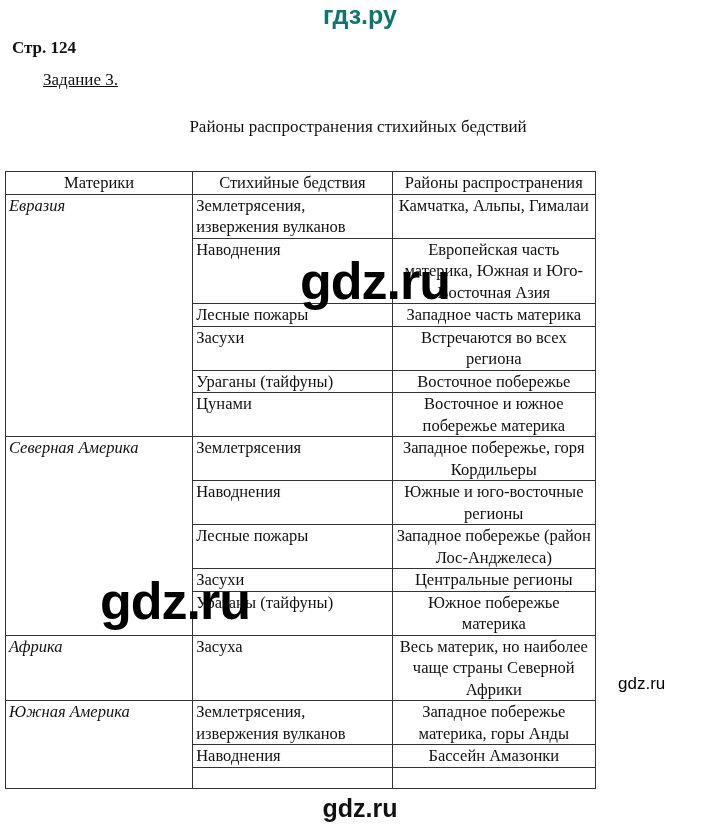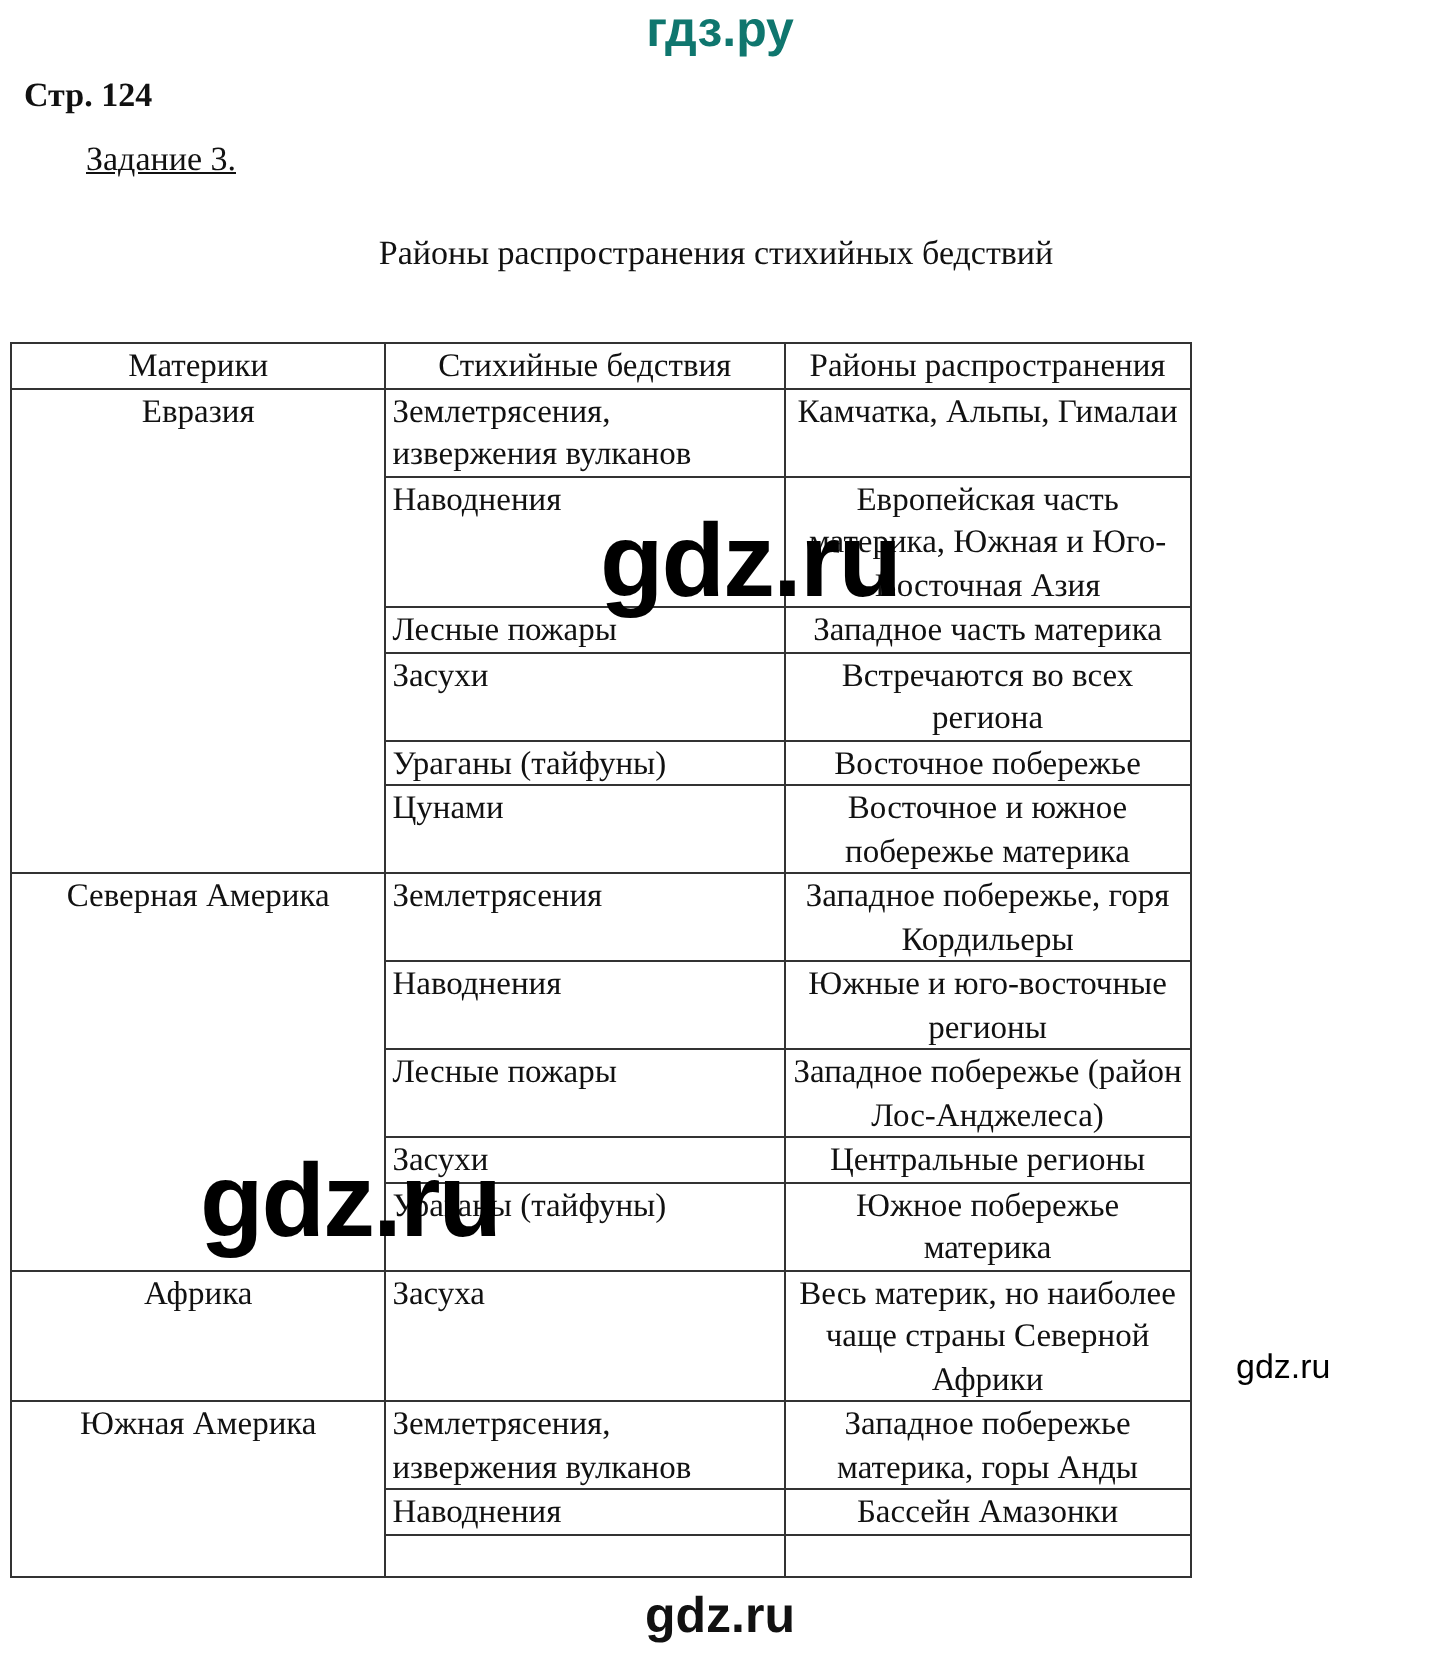--- a/index.html
+++ b/index.html
@@ -23,21 +23,21 @@
     }
     table.main {
       position: absolute; left: 5px; top: 171px; width: 591px;
       border-collapse: collapse; font-size: 16.5px; line-height: 21.5px;
     }
     table.main td, table.main th {
       border: 1.5px solid #333; vertical-align: top; padding: 0 3px; font-weight: normal;
     }
     table.main th { text-align: center; height: 21px; }
     col.c1 { width: 233px; } col.c2 { width: 234px; } col.c3 { width: 235px; }
-    td.cont { text-align: center; }
+    td.cont { text-align: left; font-style: italic; }
     td.dis { }
     td.reg { text-align: center; }
     td.reg.left { text-align: center; }
     .wm-big {
       position: absolute; font-family: "Liberation Sans", sans-serif; font-weight: bold;
       color: #000; font-size: 52px; letter-spacing: -1px; line-height: 52px;
     }
     .wm-small {
       position: absolute; font-family: "Liberation Sans", sans-serif; color: #000;
       font-size: 17px; line-height: 18px;

